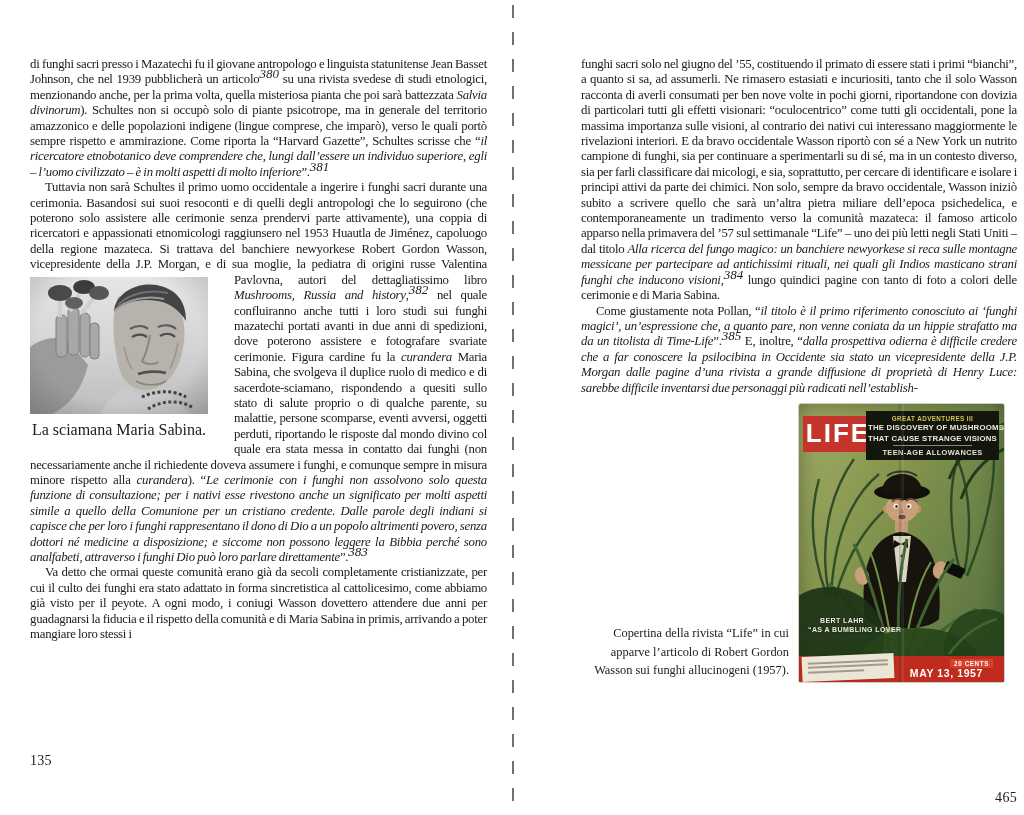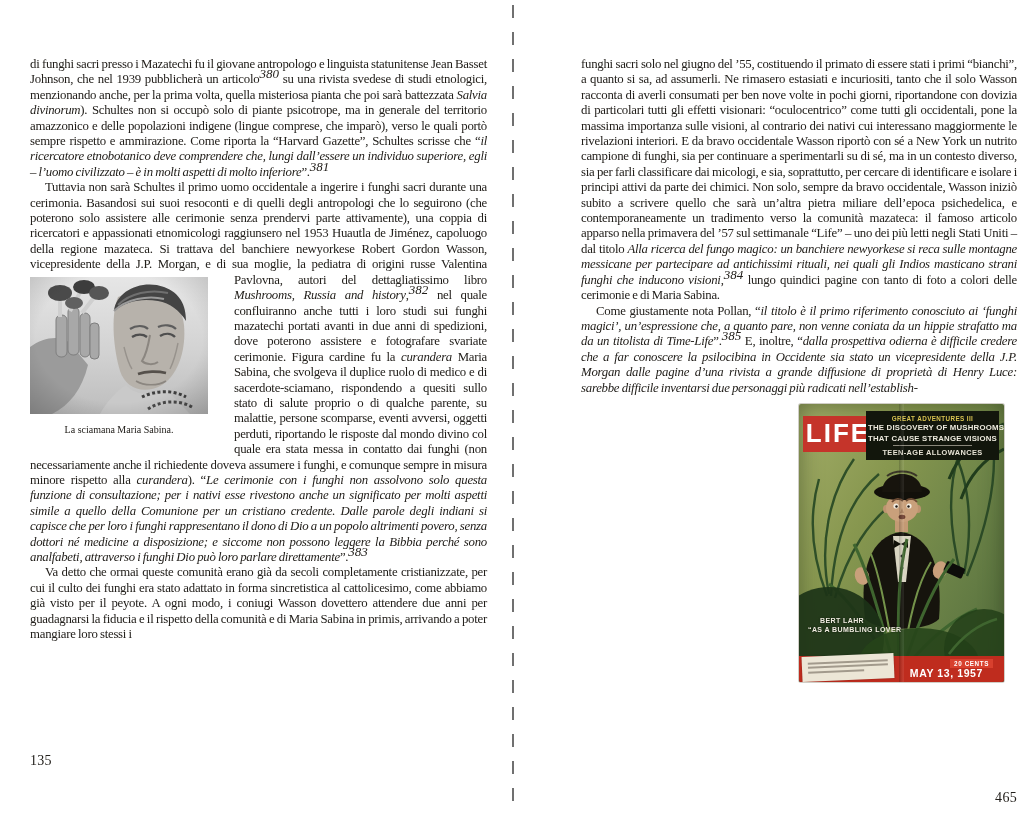--- a/index.html
+++ b/index.html
@@ -11,21 +11,21 @@
   .page{position:absolute;top:57px;}
   .page-left{left:30px;width:457px;}
   .page-right{left:581px;width:436px;}
   .para{margin:0;text-align:justify;font-size:12.8px;line-height:15.4px;
         letter-spacing:-0.25px;word-spacing:-0.6px;}
   .ind{text-indent:15px;}
   .it{font-style:italic;}
   sup{font-size:13px;line-height:0;letter-spacing:0;font-style:italic;}
   .fig{display:block;float:left;width:178px;margin:4px 26px 6px 0;text-indent:0;}
   .photo{display:block;width:178px;height:137px;}
-  .figcap{display:block;text-align:center;font-size:10px;line-height:15px;
+  .figcap{display:block;text-align:center;font-size:16px;line-height:15px;
           margin-top:8px;letter-spacing:0;word-spacing:0;}
   .pagenum{position:absolute;font-size:14px;letter-spacing:.3px;}
   #pn-left{left:30px;top:753px;}
   #pn-right{left:917px;top:790px;width:100px;text-align:right;}
 
   
   .cover-row{display:flex;justify-content:flex-end;align-items:flex-end;margin-top:8px;}
   .right-caption{width:205px;text-align:right;font-size:12.4px;line-height:18.5px;
                  letter-spacing:0;word-spacing:0;margin:0 10px 2px 0;}
   .life-cover{flex:0 0 205px;position:relative;width:205px;height:278px;overflow:hidden;
@@ -123,20 +123,21 @@
           <span class="figcap">La sciamana Maria Sabina.</span>
         </span><span><span>dettagliatissimo libro </span><span class="it">Mushrooms, Russia and history</span><span>,</span><sup>382</sup><span> nel quale confluiranno anche tutti i loro studi sui funghi mazatechi portati avanti in due anni di spedizioni, dove poterono assistere e fotografare svariate cerimonie. Figura cardine fu la </span><span class="it">curandera</span><span> Maria Sabina, che svolgeva il duplice ruolo di medico e di sacerdote-sciamano, rispondendo a quesiti sullo stato di salute proprio o di qualche parente, su malattie, persone scomparse, eventi avversi, oggetti perduti, riportando le risposte dal mondo divino col quale era stata messa in contatto dai funghi (non necessariamente anche il richiedente doveva assumere i funghi, e comunque sempre in misura minore rispetto alla </span><span class="it">curandera</span><span>). “</span><span class="it">Le cerimonie con i funghi non assolvono solo questa funzione di consultazione; per i nativi esse rivestono anche un significato per molti aspetti simile a quello della Comunione per un cristiano credente. Dalle parole degli indiani si capisce che per loro i funghi rappresentano il dono di Dio a un popolo altrimenti povero, senza dottori né medicine a disposizione; e siccome non possono leggere la Bibbia perché sono analfabeti, attraverso i funghi Dio può loro parlare direttamente</span><span>”.</span><sup>383</sup></span></p>
     <p class="para ind"><span>Va detto che ormai queste comunità erano già da secoli completamente cristianizzate, per cui il culto dei funghi era stato adattato in forma sincretistica al cattolicesimo, come abbiamo già visto per il peyote. A ogni modo, i coniugi Wasson dovettero attendere due anni per guadagnarsi la fiducia e il rispetto della comunità e di Maria Sabina in primis, arrivando a poter mangiare loro stessi i</span></p>
   </section>
 
   <section class="page page-right">
     <p class="para"><span>funghi sacri solo nel giugno del ’55, costituendo il primato di essere stati i primi “bianchi”, a quanto si sa, ad assumerli. Ne rimasero estasiati e incuriositi, tanto che il solo Wasson racconta di averli consumati per ben nove volte in pochi giorni, riportandone con dovizia di particolari tutti gli effetti visionari: “oculocentrico” come tutti gli occidentali, pone la massima importanza sulle visioni, al contrario dei nativi cui interessano maggiormente le rivelazioni interiori. E da bravo occidentale Wasson riportò con sé a New York un nutrito campione di funghi, sia per continuare a sperimentarli su di sé, ma in un contesto diverso, sia per farli classificare dai micologi, e sia, soprattutto, per cercare di identificare e isolare i principi attivi da parte dei chimici. Non solo, sempre da bravo occidentale, Wasson iniziò subito a scrivere quello che sarà un’altra pietra miliare dell’epoca psichedelica, e contemporaneamente un tradimento verso la comunità mazateca: il famoso articolo apparso nella primavera del ’57 sul settimanale “Life” – uno dei più letti negli Stati Uniti – dal titolo </span><span class="it">Alla ricerca del fungo magico: un banchiere newyorkese si reca sulle montagne messicane per partecipare ad antichissimi rituali, nei quali gli Indios masticano strani funghi che inducono visioni</span><span>,</span><sup>384</sup><span> lungo quindici pagine con tanto di foto a colori delle cerimonie e di Maria Sabina.</span></p>
     <p class="para ind"><span>Come giustamente nota Pollan, “</span><span class="it">il titolo è il primo riferimento conosciuto ai ‘funghi magici’, un’espressione che, a quanto pare, non venne coniata da un hippie strafatto ma da un titolista di Time-Life</span><span>”.</span><sup>385</sup><span> E, inoltre, “</span><span class="it">dalla prospettiva odierna è difficile credere che a far conoscere la psilocibina in Occidente sia stato un vicepresidente della J.P. Morgan dalle pagine d’una rivista a grande diffusione di proprietà di Henry Luce: sarebbe difficile inventarsi due personaggi più radicati nell’establish-</span></p>
 
     <div class="cover-row">
+      <div class="right-caption">Copertina della rivista “Life” in cui apparve l’articolo di Robert Gordon Wasson sui funghi allucinogeni (1957).</div>
 
       <div class="life-cover">
         <svg class="cover-scene" viewBox="0 0 205 278" width="205" height="278" aria-hidden="true">
           <g stroke="#2f4f28" stroke-width="2.4" fill="none">
             <path d="M30,190 C20,140 30,90 55,55"></path>
             <path d="M32,192 C35,135 50,95 80,70"></path>
             <path d="M36,194 C48,150 70,115 100,95"></path>
             <path d="M28,192 C12,150 10,110 20,75"></path>
           </g>
           <g stroke="#2b4a26" stroke-width="2.4" fill="none">

